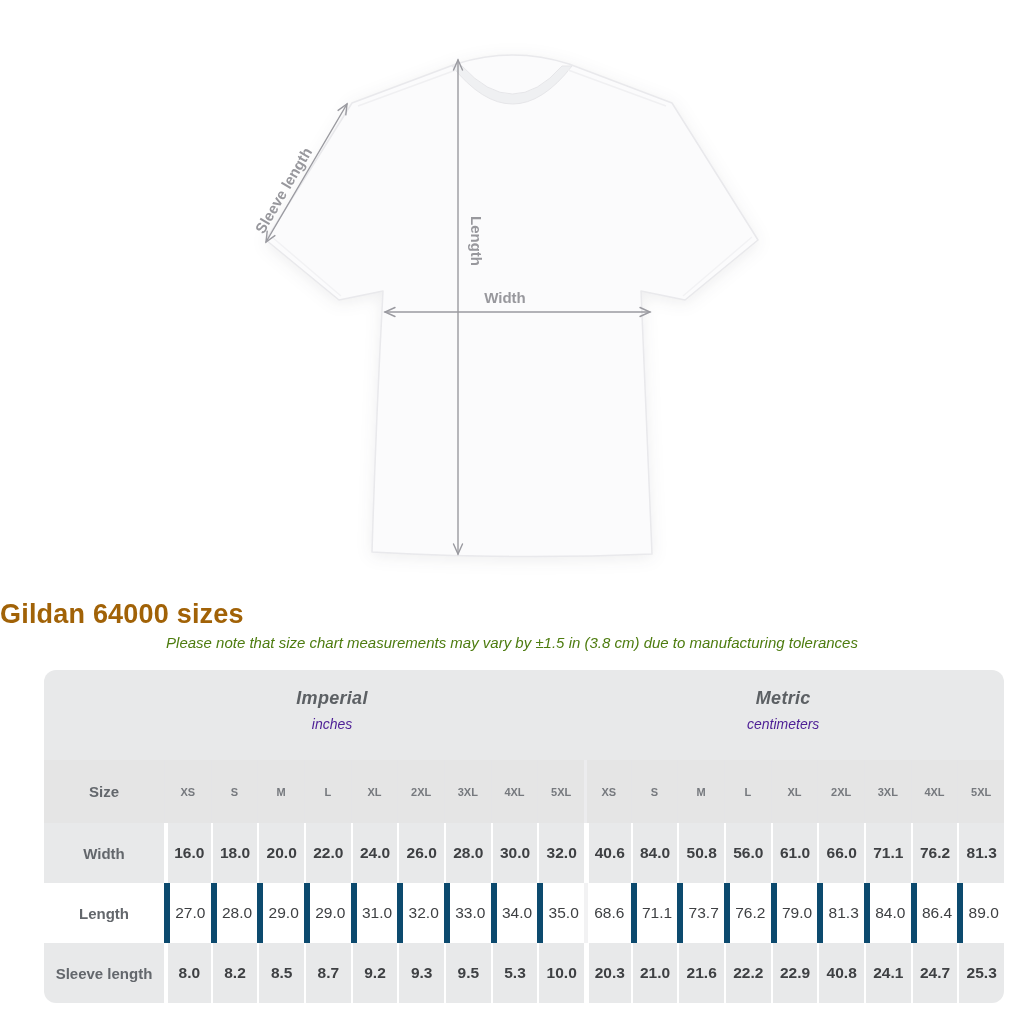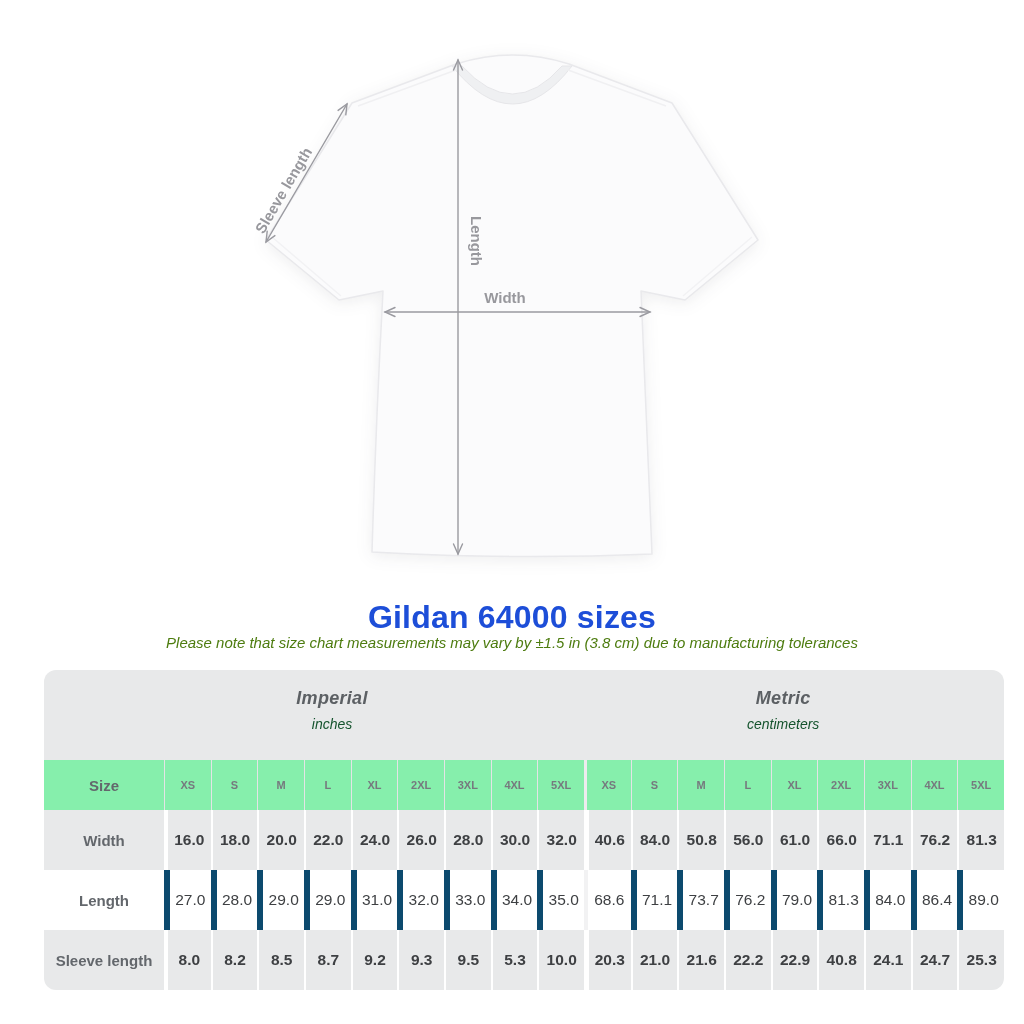--- a/index.html
+++ b/index.html
@@ -4,38 +4,38 @@
 <style>
   html,body{margin:0;padding:0;background:#ffffff;}
   body{width:1024px;height:1024px;position:relative;overflow:hidden;
        font-family:"Liberation Sans", sans-serif;}
   .page{position:absolute;inset:0;background:#fff;}
 
   
   .diagram-svg{position:absolute;left:0;top:0;}
 
   
-  .chart-title{position:absolute;top:599px;left:0;width:100%;text-align:center;
-    font-size:32px;font-weight:bold;color:#1d4ed8;letter-spacing:.2px;}
+  .chart-title{position:absolute;top:599px;left:0;width:100%;
+    font-size:27px;font-weight:bold;color:#a16207;letter-spacing:.2px;}
   .chart-subtitle{position:absolute;top:634px;left:0;width:100%;text-align:center;
     font-size:15px;font-style:italic;color:#4d7c0f;}
 
   
   .size-table{position:absolute;left:44px;top:670px;width:960px;
     border-radius:12px;overflow:hidden;background:#fff;}
   .units-header{position:relative;height:90px;background:#e8e9ea;}
   .unit-block{position:absolute;top:18px;transform:translateX(-50%);text-align:center;}
   .unit-block.imperial{left:30%;}
   .unit-block.metric{left:77%;}
   .unit-title{font-size:18px;font-weight:bold;font-style:italic;color:#5c6064;letter-spacing:.3px;}
-  .unit-sub{font-size:14px;font-style:italic;color:#14532d;margin-top:7px;}
+  .unit-sub{font-size:14px;font-style:italic;color:#4c1d95;margin-top:7px;}
 
   .trow{display:grid;grid-template-columns:120px repeat(18,1fr);}
   .cell{display:flex;align-items:center;justify-content:center;white-space:nowrap;}
-  .row-head{height:50px;background:#86efac;}
+  .row-head{height:63px;background:#e5e5e5;}
   .row-data{height:60px;}
   .trow.gray{background:#e8e9ea;}
   .trow.white{background:#ffffff;}
 
   .lbl{font-size:15px;font-weight:bold;color:#63676c;}
   .hd{font-size:11px;font-weight:bold;color:#76797e;}
   .num{font-size:15.5px;color:#3e4043;}
 
   .row-head .cell.b{border-left:1px solid #e4e4e6;}
   .row-head .cell.b.sec{border-left-width:3px;border-left-color:#ececee;}

